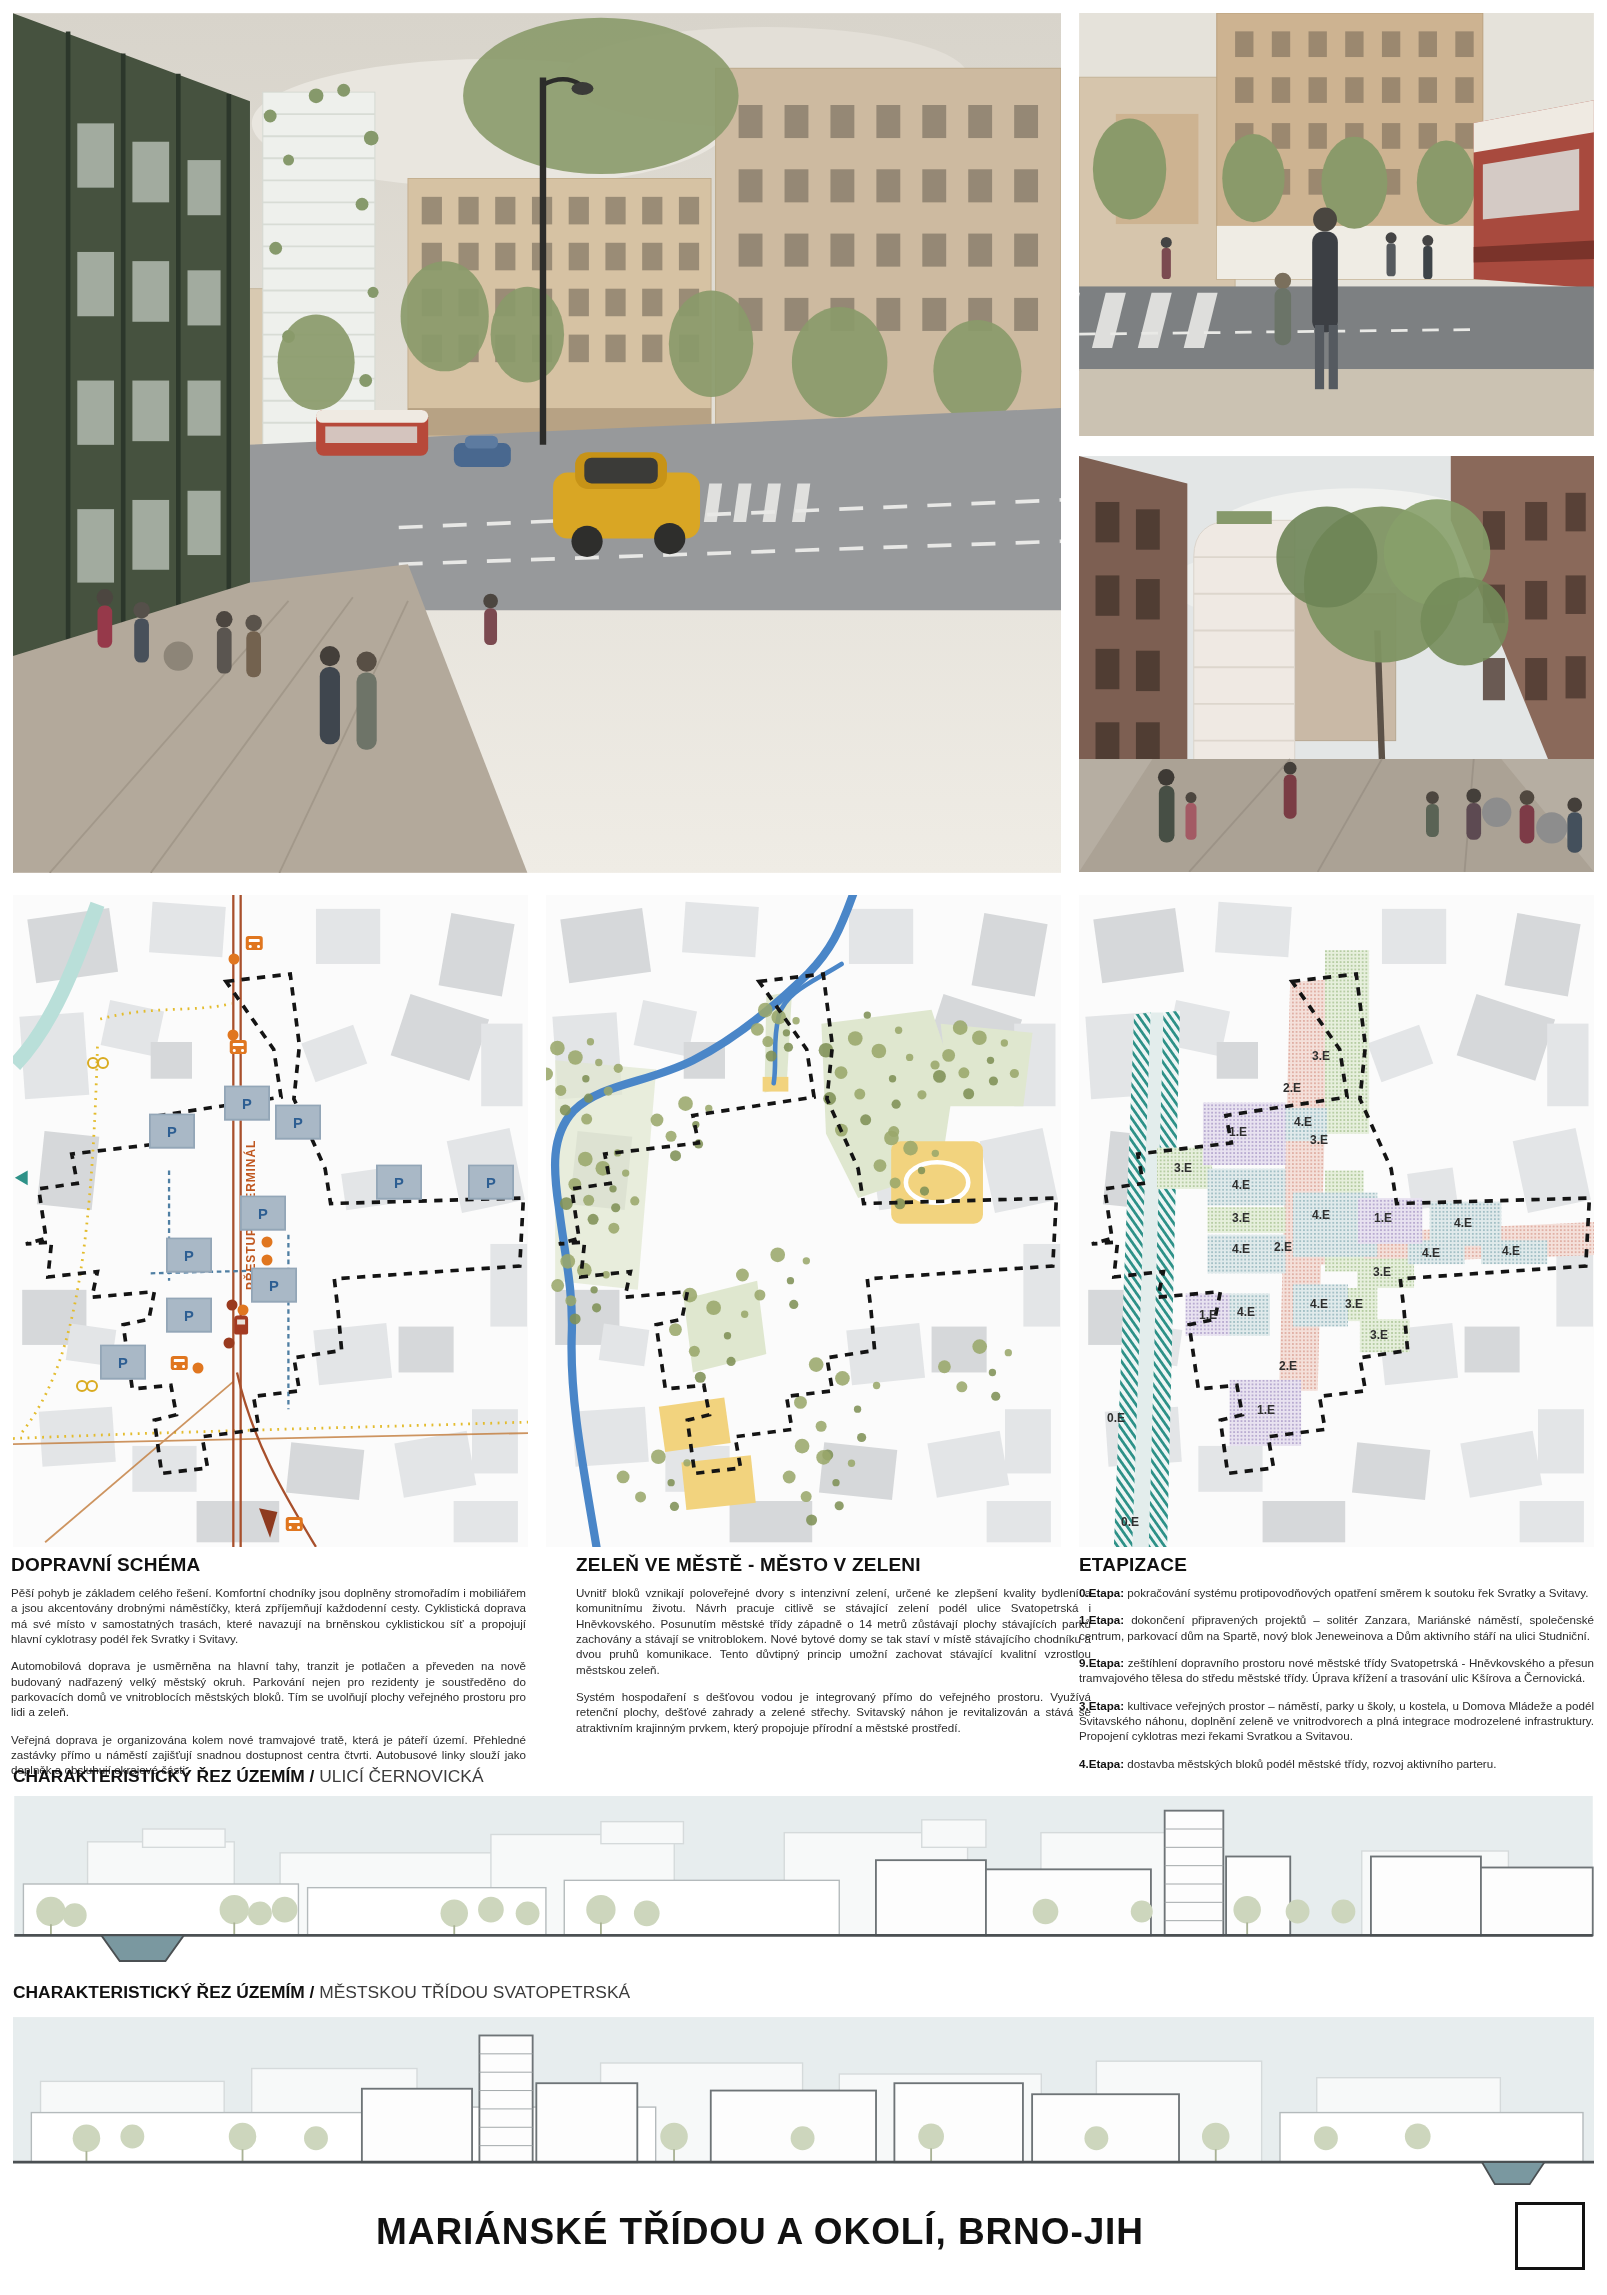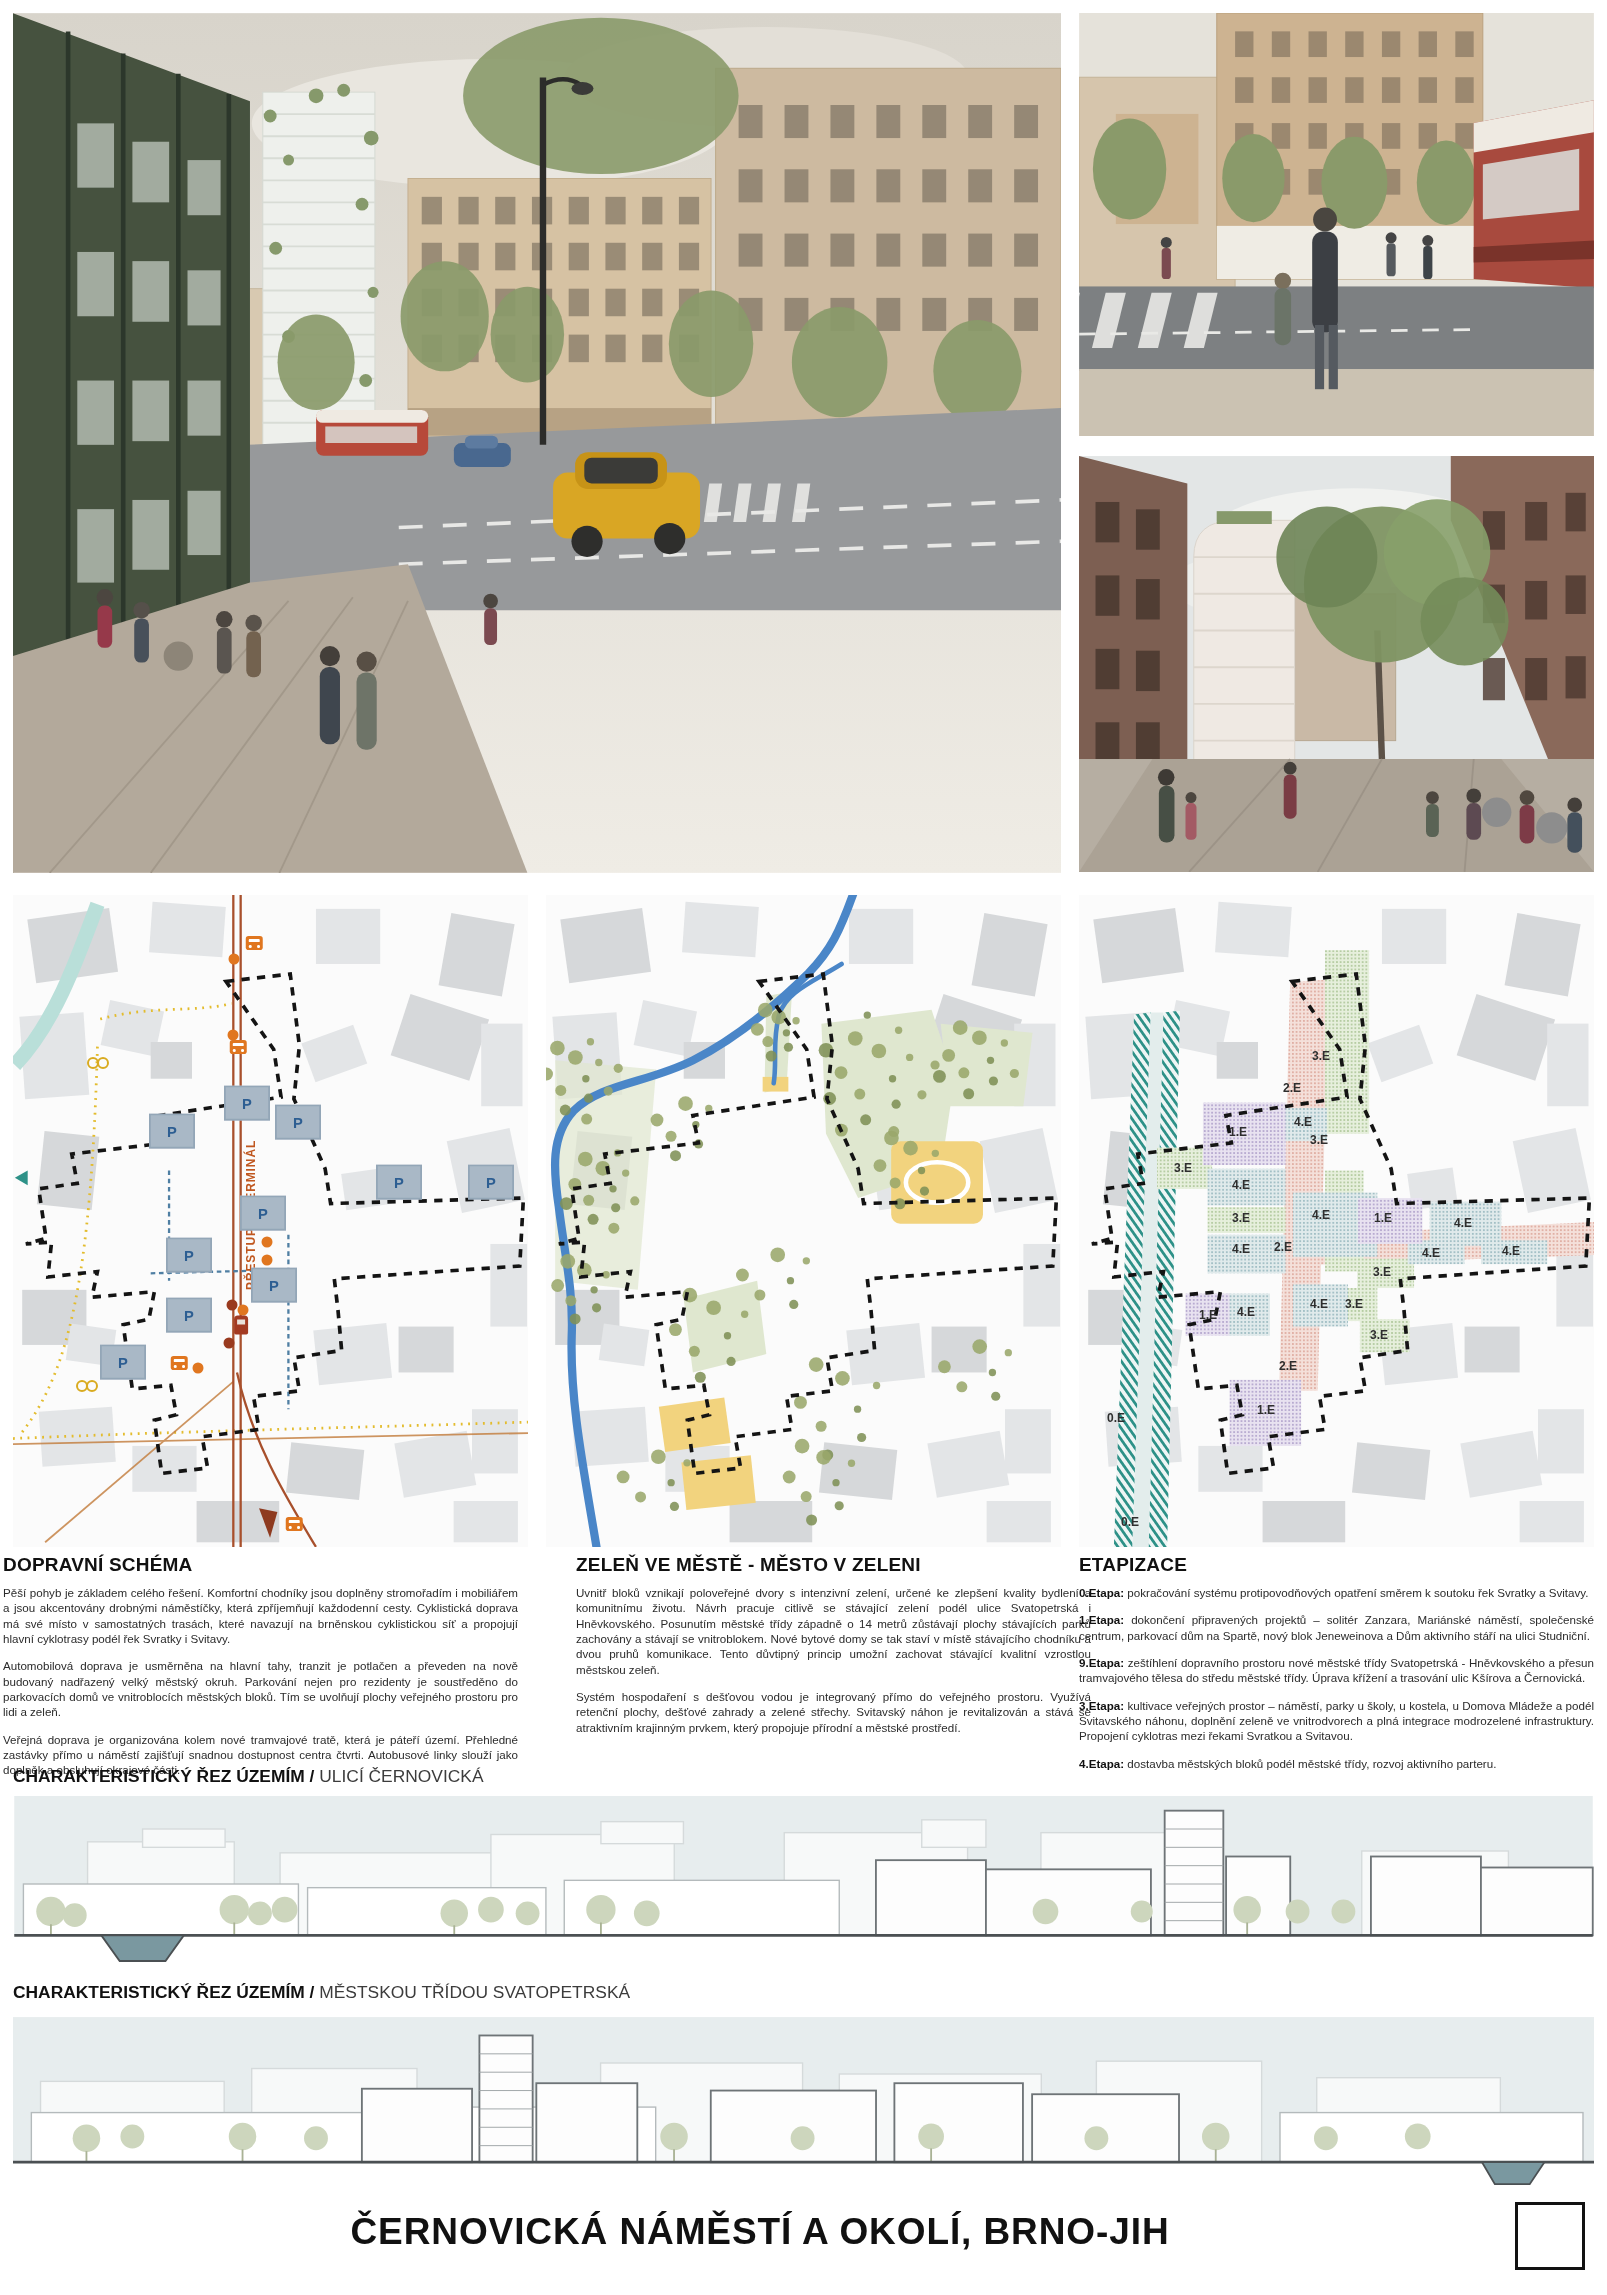--- a/index.html
+++ b/index.html
@@ -777,21 +777,21 @@
         <span class="phase-label" style="left: 129px; top: 420px;">1.E</span>
         <span class="phase-label" style="left: 167px; top: 417px;">4.E</span>
         <span class="phase-label" style="left: 300px; top: 440px;">3.E</span>
         <span class="phase-label" style="left: 209px; top: 471px;">2.E</span>
         <span class="phase-label" style="left: 187px; top: 515px;">1.E</span>
         <span class="phase-label" style="left: 37px; top: 523px;">0.E</span>
         <span class="phase-label" style="left: 51px; top: 627px;">0.E</span>
       </div>
   </div>
 
-  <section class="col" style="left:3px;top:1554px">
+  <section class="col" style="left:11px;top:1554px">
     <h2>DOPRAVNÍ SCHÉMA</h2>
     <p>Pěší pohyb je základem celého řešení. Komfortní chodníky jsou doplněny stromořadím i mobiliářem a jsou akcentovány drobnými náměstíčky, která zpříjemňují každodenní cesty. Cyklistická doprava má své místo v samostatných trasách, které navazují na brněnskou cyklistickou síť a propojují hlavní cyklotrasy podél řek Svratky i Svitavy.</p>
     <p>Automobilová doprava je usměrněna na hlavní tahy, tranzit je potlačen a převeden na nově budovaný nadřazený velký městský okruh. Parkování nejen pro rezidenty je soustředěno do parkovacích domů ve vnitroblocích městských bloků. Tím se uvolňují plochy veřejného prostoru pro lidi a zeleň.</p>
     <p>Veřejná doprava je organizována kolem nové tramvajové tratě, která je páteří území. Přehledné zastávky přímo u náměstí zajišťují snadnou dostupnost centra čtvrti. Autobusové linky slouží jako doplněk a obsluhují okrajové části.</p>
   </section>
 
   <section class="col" style="left:576px;top:1554px">
     <h2>ZELEŇ VE MĚSTĚ - MĚSTO V ZELENI</h2>
     <p>Uvnitř bloků vznikají poloveřejné dvory s intenzivní zelení, určené ke zlepšení kvality bydlení a komunitnímu životu. Návrh pracuje citlivě se stávající zelení podél ulice Svatopetrská i Hněvkovského. Posunutím městské třídy západně o 14 metrů zůstávají plochy stávajících parků zachovány a stávají se vnitroblokem. Nové bytové domy se tak staví v místě stávajícího chodníku a dvou pruhů komunikace. Tento důvtipný princip umožní zachovat stávající kvalitní vzrostlou městskou zeleň.</p>
     <p>Systém hospodaření s dešťovou vodou je integrovaný přímo do veřejného prostoru. Využívá retenční plochy, dešťové zahrady a zelené střechy. Svitavský náhon je revitalizován a stává se atraktivním krajinným prvkem, který propojuje přírodní a městské prostředí.</p>
@@ -921,18 +921,18 @@
             <line x1="1000" y1="143" x2="1000" y2="158"></line>
             <line x1="1310" y1="144" x2="1310" y2="158"></line>
         </g>
       </g>
       <line x1="0" y1="158" x2="1722" y2="158" stroke="#4b5053" stroke-width="3"></line>
       <polygon points="1600,158 1668,158 1652,182 1614,182" fill="#7a98a0" stroke="#4b5053" stroke-width="2"></polygon>
     </svg>
   </div>
 
   <div class="titlebar">
-    <h1>ČERNOVICKÁ NÁMĚSTÍ A OKOLÍ, BRNO-JIH</h1>
+    <h1>MARIÁNSKÉ TŘÍDOU A OKOLÍ, BRNO-JIH</h1>
   </div>
   <div class="panel-box"></div>
 
 </div>
 
 
 </body></html>

